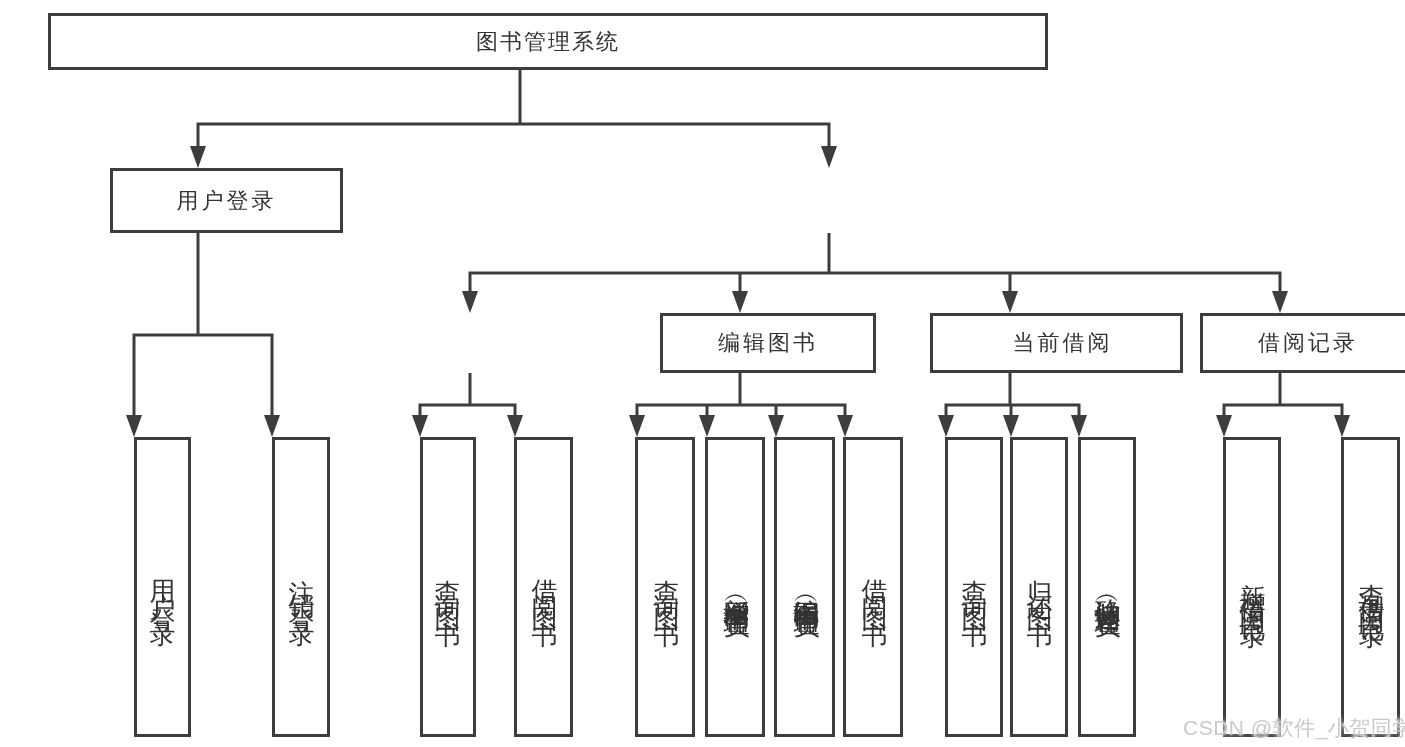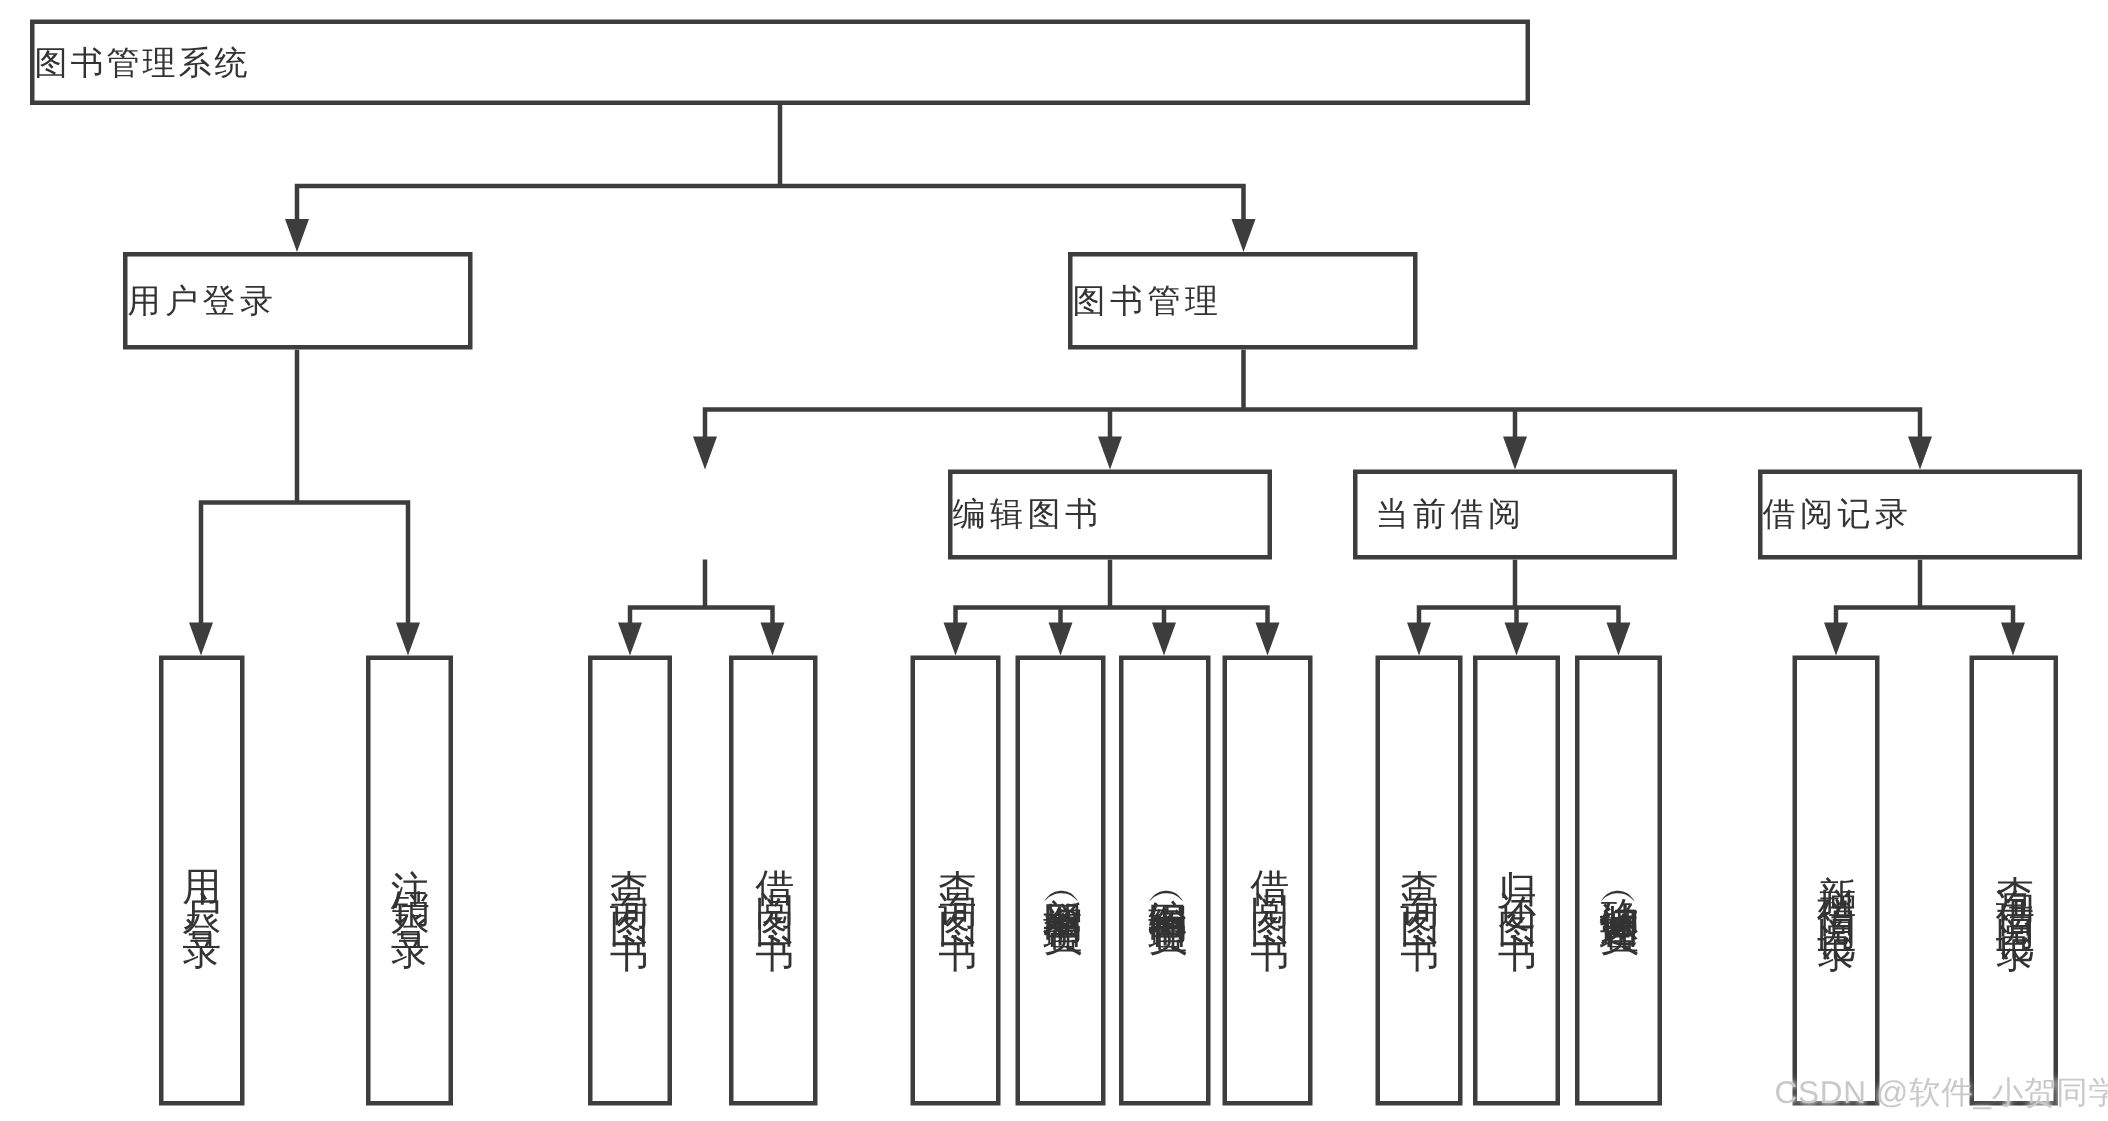--- a/index.html
+++ b/index.html
@@ -16,22 +16,23 @@
     color:var(--text-color);
   }
   #canvas{position:absolute;inset:0;width:1405px;height:747px;}
   #connectors{position:absolute;left:0;top:0;width:1405px;height:747px;}
   #connectors path{stroke:var(--line-color);stroke-width:3;fill:none;}
   #connectors polygon{fill:var(--line-color);stroke:none;}
   .box{
     position:absolute;box-sizing:border-box;
     border:3px solid var(--line-color);
     background:#fff;
-    display:flex;align-items:center;justify-content:flex-start;
+    display:flex;align-items:center;justify-content:center;
     color:var(--text-color);
+    margin-left:28px;
   }
   .h-box{font-size:22px;letter-spacing:3px;white-space:nowrap;}
   .root-box{font-size:22px;letter-spacing:2px;}
   .leaf{
     display:block;
     writing-mode:vertical-rl;
     text-orientation:mixed;
     text-align:center;
     font-size:26px;
     line-height:51px;
@@ -96,28 +97,25 @@
     </g>
   </svg>
 
   <div class="box root-box" style="left:20px;top:13px;width:1000px;height:57px;">
     <span>图书管理系统</span>
   </div>
 
   <div class="box h-box" style="left:82px;top:168px;width:233px;height:65px;">
     <span>用户登录</span>
   </div>
-  <div class="box h-box" style="left:712px;top:168px;width:233px;height:65px;">
-    <span>图书管理</span>
-  </div>
 
   <div class="box h-box" style="left:632px;top:313px;width:216px;height:60px;">
     <span>编辑图书</span>
   </div>
-  <div class="box h-box" style="left:902px;top:313px;width:216px;height:60px;padding-left:12px;">
+  <div class="box h-box" style="left:902px;top:313px;width:253px;height:60px;padding-left:12px;">
     <span>当前借阅</span>
   </div>
   <div class="box h-box" style="left:1172px;top:313px;width:216px;height:60px;">
     <span>借阅记录</span>
   </div>
 
   <div class="box leaf sp4" style="left:106px;top:437px;width:57px;height:300px;">用户登录</div>
   <div class="box leaf sp4" style="left:244px;top:437px;width:58px;height:300px;">注销登录</div>
 
   <div class="box leaf sp4" style="left:392px;top:437px;width:56px;height:300px;">查询图书</div>

